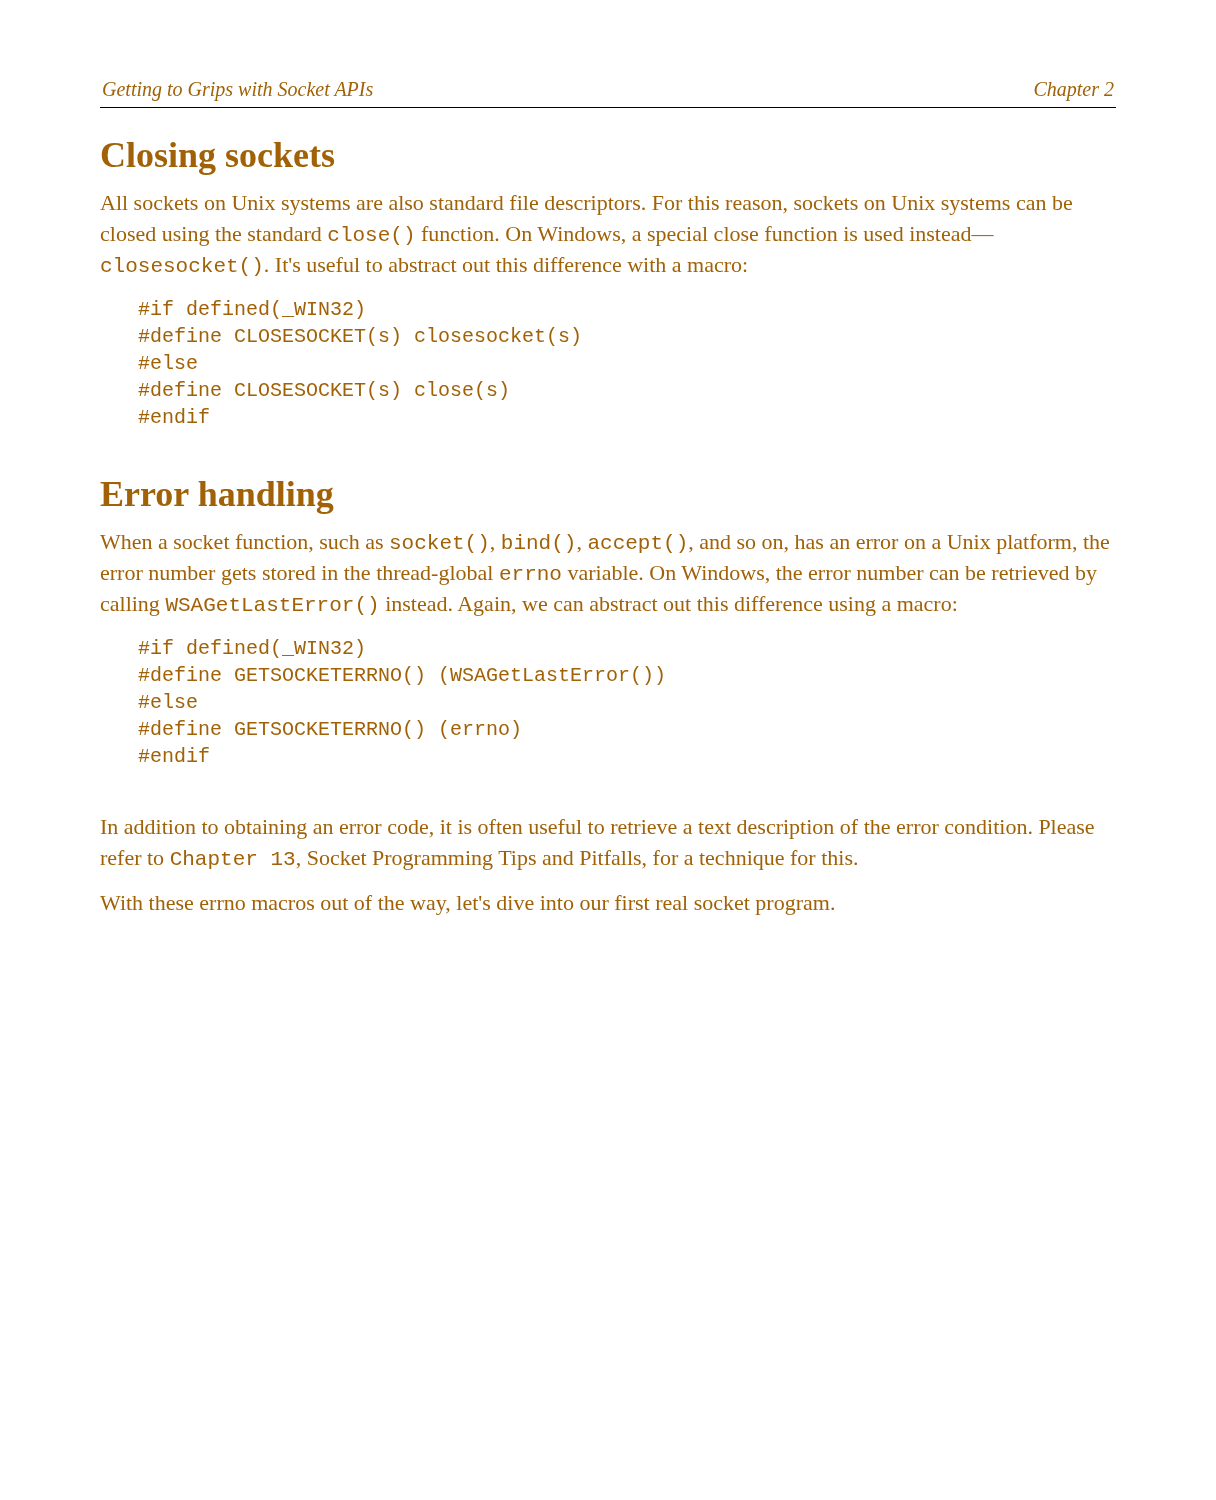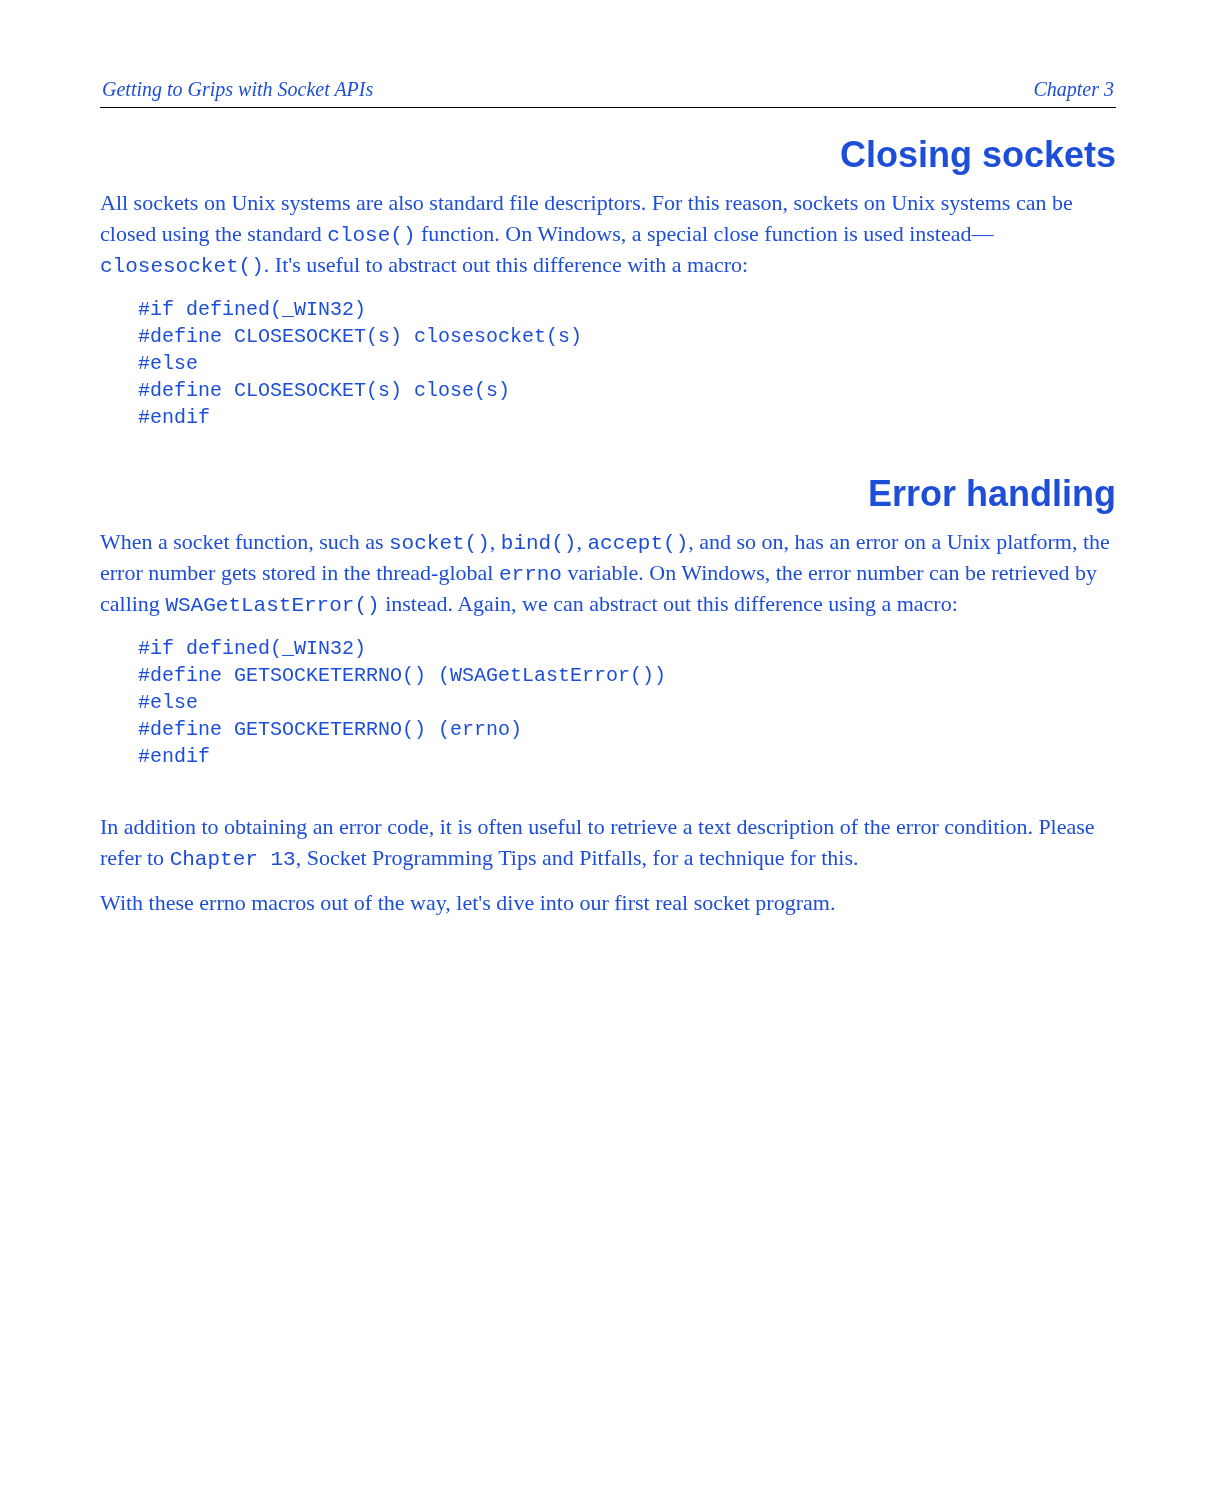--- a/index.html
+++ b/index.html
@@ -6,39 +6,38 @@
     margin: 0;
     padding: 0;
     background: #fff;
   }
   .page {
     width: 1216px;
     height: 1500px;
     position: relative;
     background: #fff;
     font-family: "Palatino Linotype", Palatino, "Book Antiqua", Georgia, serif;
-    color: #1d4ed8;
+    color: #a16207;
     box-sizing: border-box;
     padding: 78px 100px 0 100px;
   }
   .runhead {
     display: flex;
     justify-content: space-between;
     font-style: italic;
     font-size: 20px;
     padding: 0 2px 6px 2px;
     border-bottom: 1.5px solid #000;
     margin-bottom: 26px;
   }
   h2.section {
-    font-family: Liberation Sans, sans-serif;
+    font-family: Liberation Serif, serif;
     font-weight: 700;
     font-size: 36px;
     margin: 0 0 8px 0;
-    text-align: right;
   }
   h1.chapter-section {
     font-family: Helvetica, Arial, sans-serif;
     font-weight: 700;
     font-size: 44px;
     margin: 56px 0 10px 0;
   }
   p.body {
     font-size: 22px;
     line-height: 1.4;
@@ -75,21 +74,21 @@
     padding: 0 12px;
   }
 </style>
 </head>
 <body>
 
 <div class="page">
 
   <div class="runhead">
     <span>Getting to Grips with Socket APIs</span>
-    <span>Chapter 3</span>
+    <span>Chapter 2</span>
   </div>
 
   <h2 class="section">Closing sockets</h2>
   <p class="body">
     <span>All sockets on Unix systems are also standard file descriptors. For this reason, sockets on Unix systems can be closed using the standard </span><span class="mono">close()</span><span> function. On Windows, a special close function is used instead—</span><span class="mono">closesocket()</span><span>. It's useful to abstract out this difference with a macro:</span>
   </p>
   <pre class="codeblock">#if defined(_WIN32)
 #define CLOSESOCKET(s) closesocket(s)
 #else
 #define CLOSESOCKET(s) close(s)

